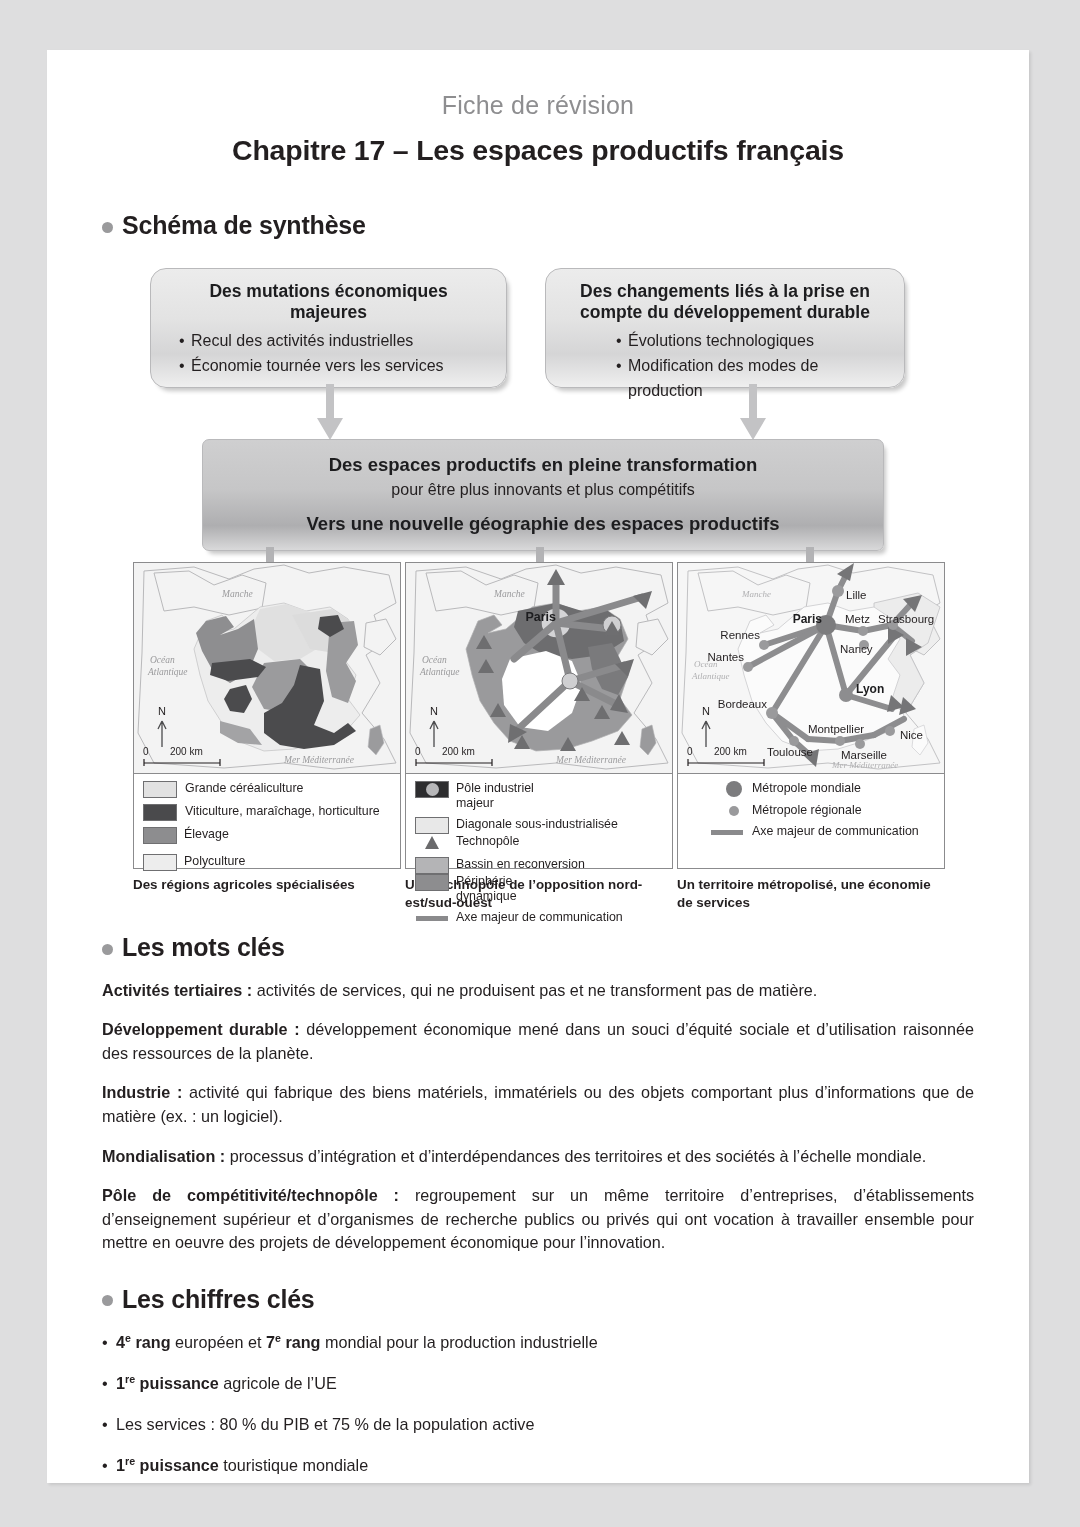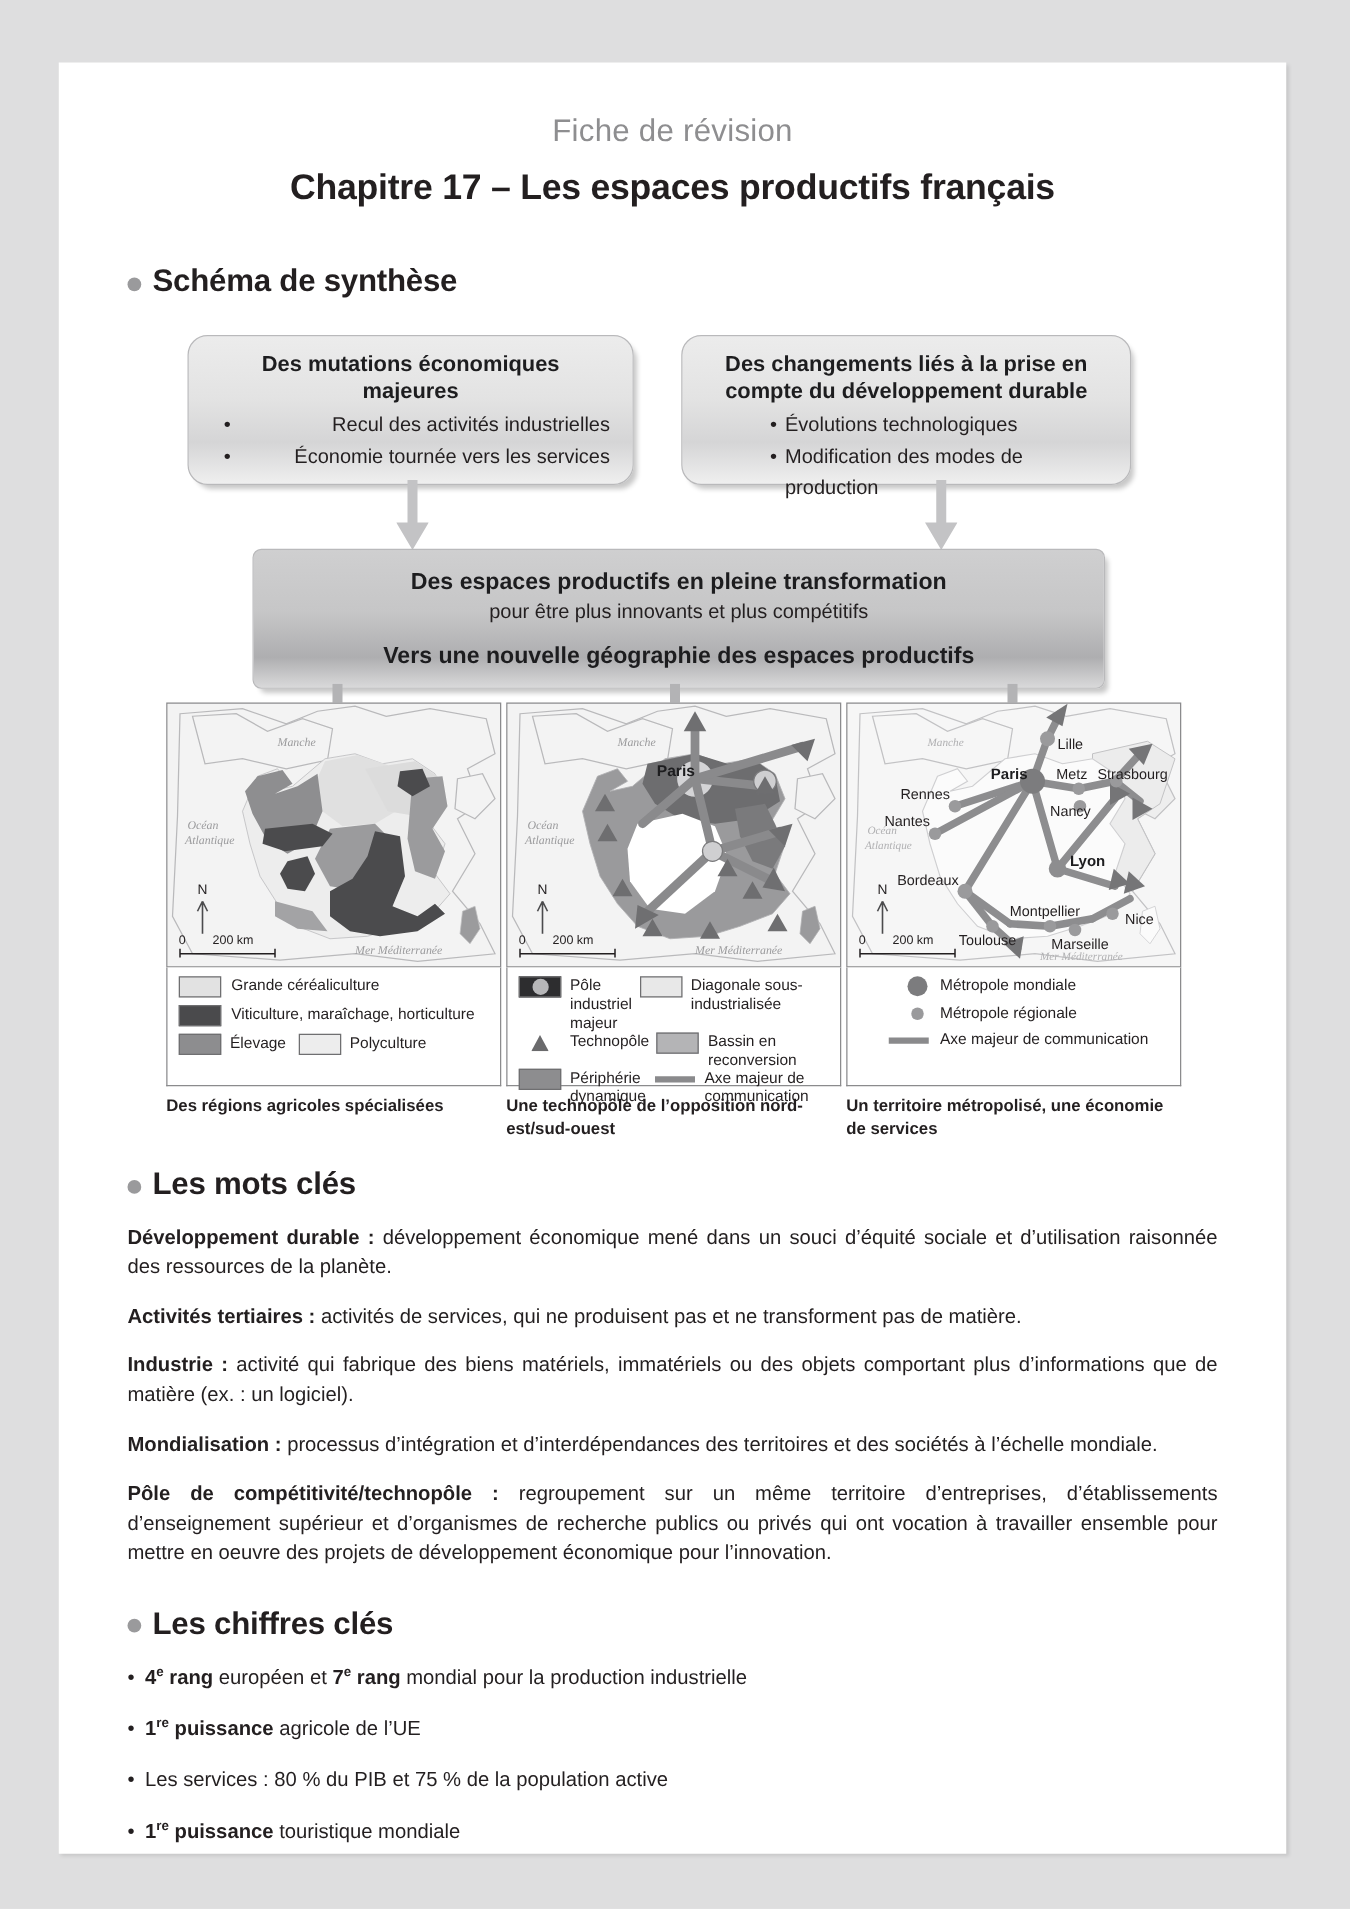--- a/index.html
+++ b/index.html
@@ -96,21 +96,21 @@
     padding-left: 12px;
     position: relative;
   }
   .fbox li::before {
     content: "•";
     position: absolute;
     left: 0; top: 0;
   }
 
   #box-left  { left: 103px; top: 10px;  width: 357px; height: 120px; }
-  #box-left ul { margin-left: 10px; text-align: right; }
+  #box-left ul { margin-left: 10px; }
   #box-right { left: 498px; top: 10px;  width: 360px; height: 120px; }
   #box-right ul { margin-left: 52px; }
 
   #box-main {
     left: 155px; top: 181px; width: 682px; height: 112px;
     border-radius: 7px;
     background: linear-gradient(180deg,#cfcfd0 0%,#c6c6c7 45%,#aeaeb0 78%,#d9d9da 100%);
     padding: 14px 18px;
   }
   #box-main .mt1 { text-align:center; font-weight:bold; font-size:18.5px; color:#1d1d1f; }
@@ -151,21 +151,21 @@
   .mapcaption {
     font-size: 13.4px;
     font-weight: bold;
     color: #231f20;
     line-height: 1.32;
     margin-top: 7px;
   }
   .lg-row { display:flex; align-items:flex-start; gap:8px; margin-bottom: 6px; }
   .lg-label { font-size: 12.4px; color:#231f20; line-height:1.2; }
   .sw { width: 34px; height: 17px; border:1px solid #6f6f71; box-sizing:border-box; flex:none; }
-  .lg-cols { display:flex; gap:10px; }
+  .lg-cols { display:flex; gap:10px;flex-direction:column; }
   .lg-col { display:flex; gap:7px; align-items:flex-start; }
 
   
   .defs { margin: 13px 55px 0 55px; }
   .def {
     font-size: 16.2px;
     color: #231f20;
     line-height: 1.45;
     margin-bottom: 11px;
     text-align: justify;
@@ -529,24 +529,24 @@
 
   </div>
 
   <div class="section-head sec2">
     <span class="dot"></span>
     <span>Les mots clés</span>
   </div>
 
   <div class="defs">
     <p class="def">
-      <b>Développement durable :</b><span> développement économique mené dans un souci d’équité sociale et d’utilisation raisonnée des ressources de la planète.</span>
+      <b>Activités tertiaires :</b><span> activités de services, qui ne produisent pas et ne transforment pas de matière.</span>
     </p>
     <p class="def">
-      <b>Activités tertiaires :</b><span> activités de services, qui ne produisent pas et ne transforment pas de matière.</span>
+      <b>Développement durable :</b><span> développement économique mené dans un souci d’équité sociale et d’utilisation raisonnée des ressources de la planète.</span>
     </p>
     <p class="def">
       <b>Industrie :</b><span> activité qui fabrique des biens matériels, immatériels ou des objets comportant plus d’informations que de matière (ex. : un logiciel).</span>
     </p>
     <p class="def">
       <b>Mondialisation :</b><span> processus d’intégration et d’interdépendances des territoires et des sociétés à l’échelle mondiale.</span>
     </p>
     <p class="def">
       <b>Pôle de compétitivité/technopôle :</b><span> regroupement sur un même territoire d’entreprises, d’établissements d’enseignement supérieur et d’organismes de recherche publics ou privés qui ont vocation à travailler ensemble pour mettre en oeuvre des projets de développement économique pour l’innovation.</span>
     </p>

